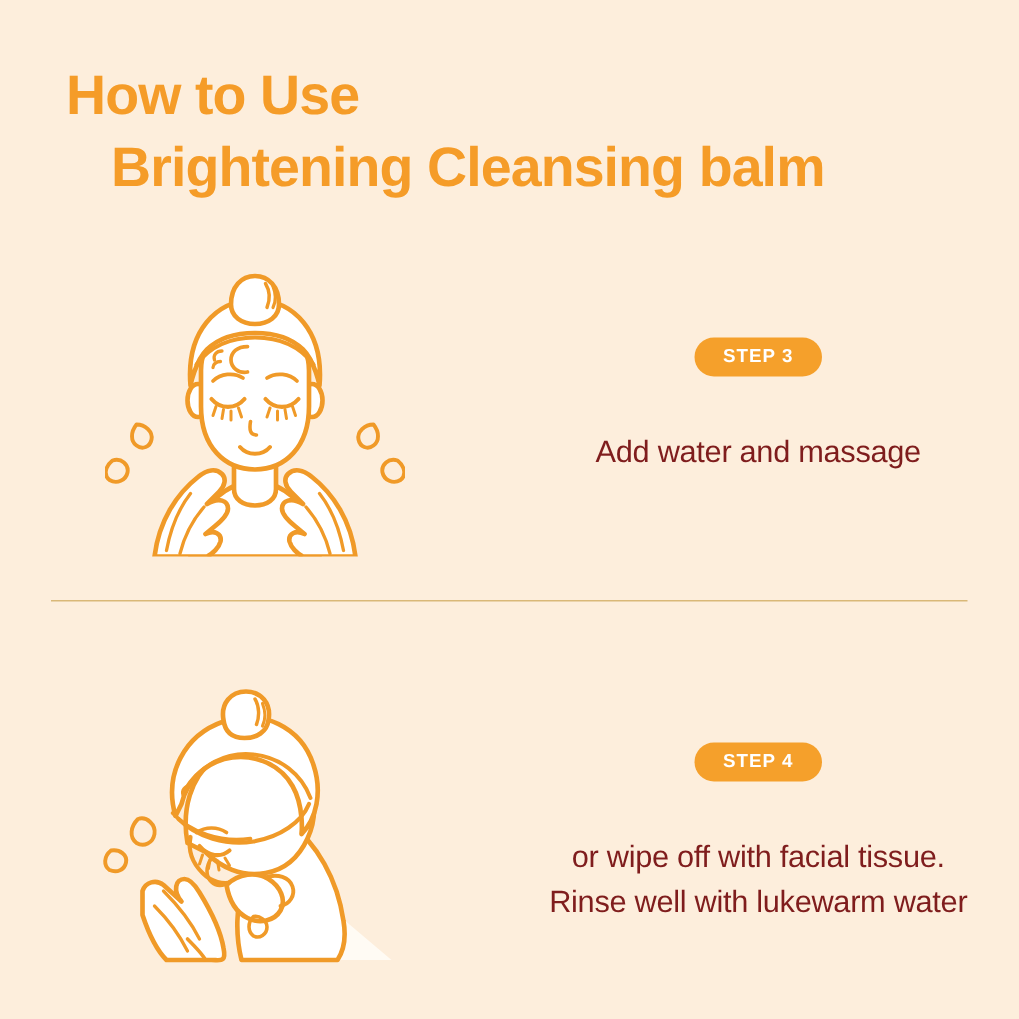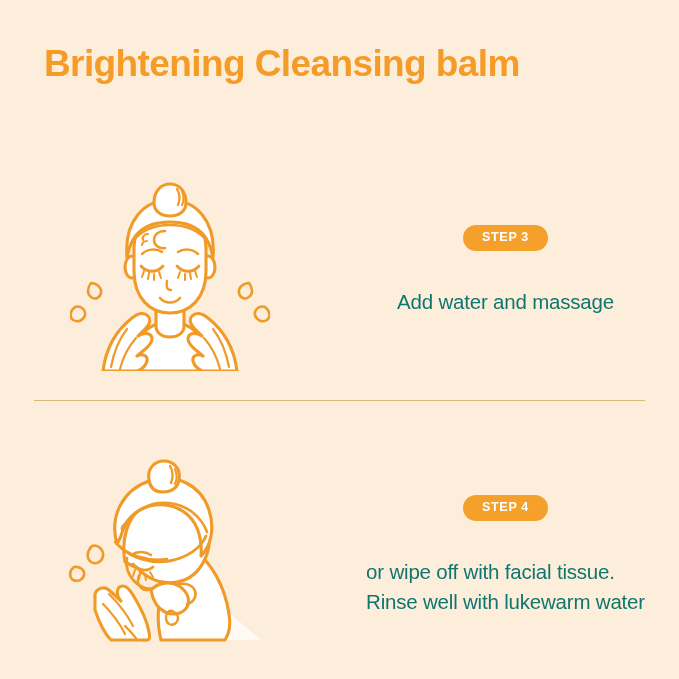--- a/index.html
+++ b/index.html
@@ -32,20 +32,21 @@
   .heading-line {
     color: #F59C28;
     font-weight: 700;
     font-size: 37px;
     line-height: 1.30;
     letter-spacing: -0.6px;
     white-space: nowrap;
   }
   .heading-line.l2 {
     font-size: 37px;
+    margin-left: 30px;
   }
 
   
   .step-row {
     position: absolute;
     left: 0;
     width: 679px;
     display: flex;
     flex-direction: row;
     align-items: center;
@@ -76,23 +77,24 @@
     font-size: 12.5px;
     font-weight: 700;
     letter-spacing: 0.7px;
     padding: 6px 19px 7px 19px;
     border-radius: 999px;
     line-height: 1;
     margin-bottom: 36px;
     white-space: nowrap;
   }
   .step-desc {
-    color: #0f766e;
+    color: #7f1d1d;
     font-size: 20.5px;
     line-height: 1.46;
+    text-align: center;
     letter-spacing: -0.2px;
     white-space: nowrap;
   }
 
   
   .divider {
     position: absolute;
     left: 34px;
     top: 400px;
     width: 611px;
@@ -101,20 +103,21 @@
   }
 
   svg { display: block; }
 </style>
 </head>
 <body>
 
 <div id="page">
 
   <div class="heading">
+    <div class="heading-line l1">How to Use</div>
     <div class="heading-line l2">Brightening Cleansing balm</div>
   </div>
 
   <div class="step-row" id="row-step3">
 
     <div class="illus-col">
       <svg width="200" height="200" viewBox="0 0 200 200">
         <g fill="none" stroke="#F09A28" stroke-width="3.1" stroke-linecap="round" stroke-linejoin="round">
 
           <path d="M57 200 C58 172 74 156 94 150 L106 150 C126 156 142 172 143 200 Z" fill="#FFFFFF"></path>

